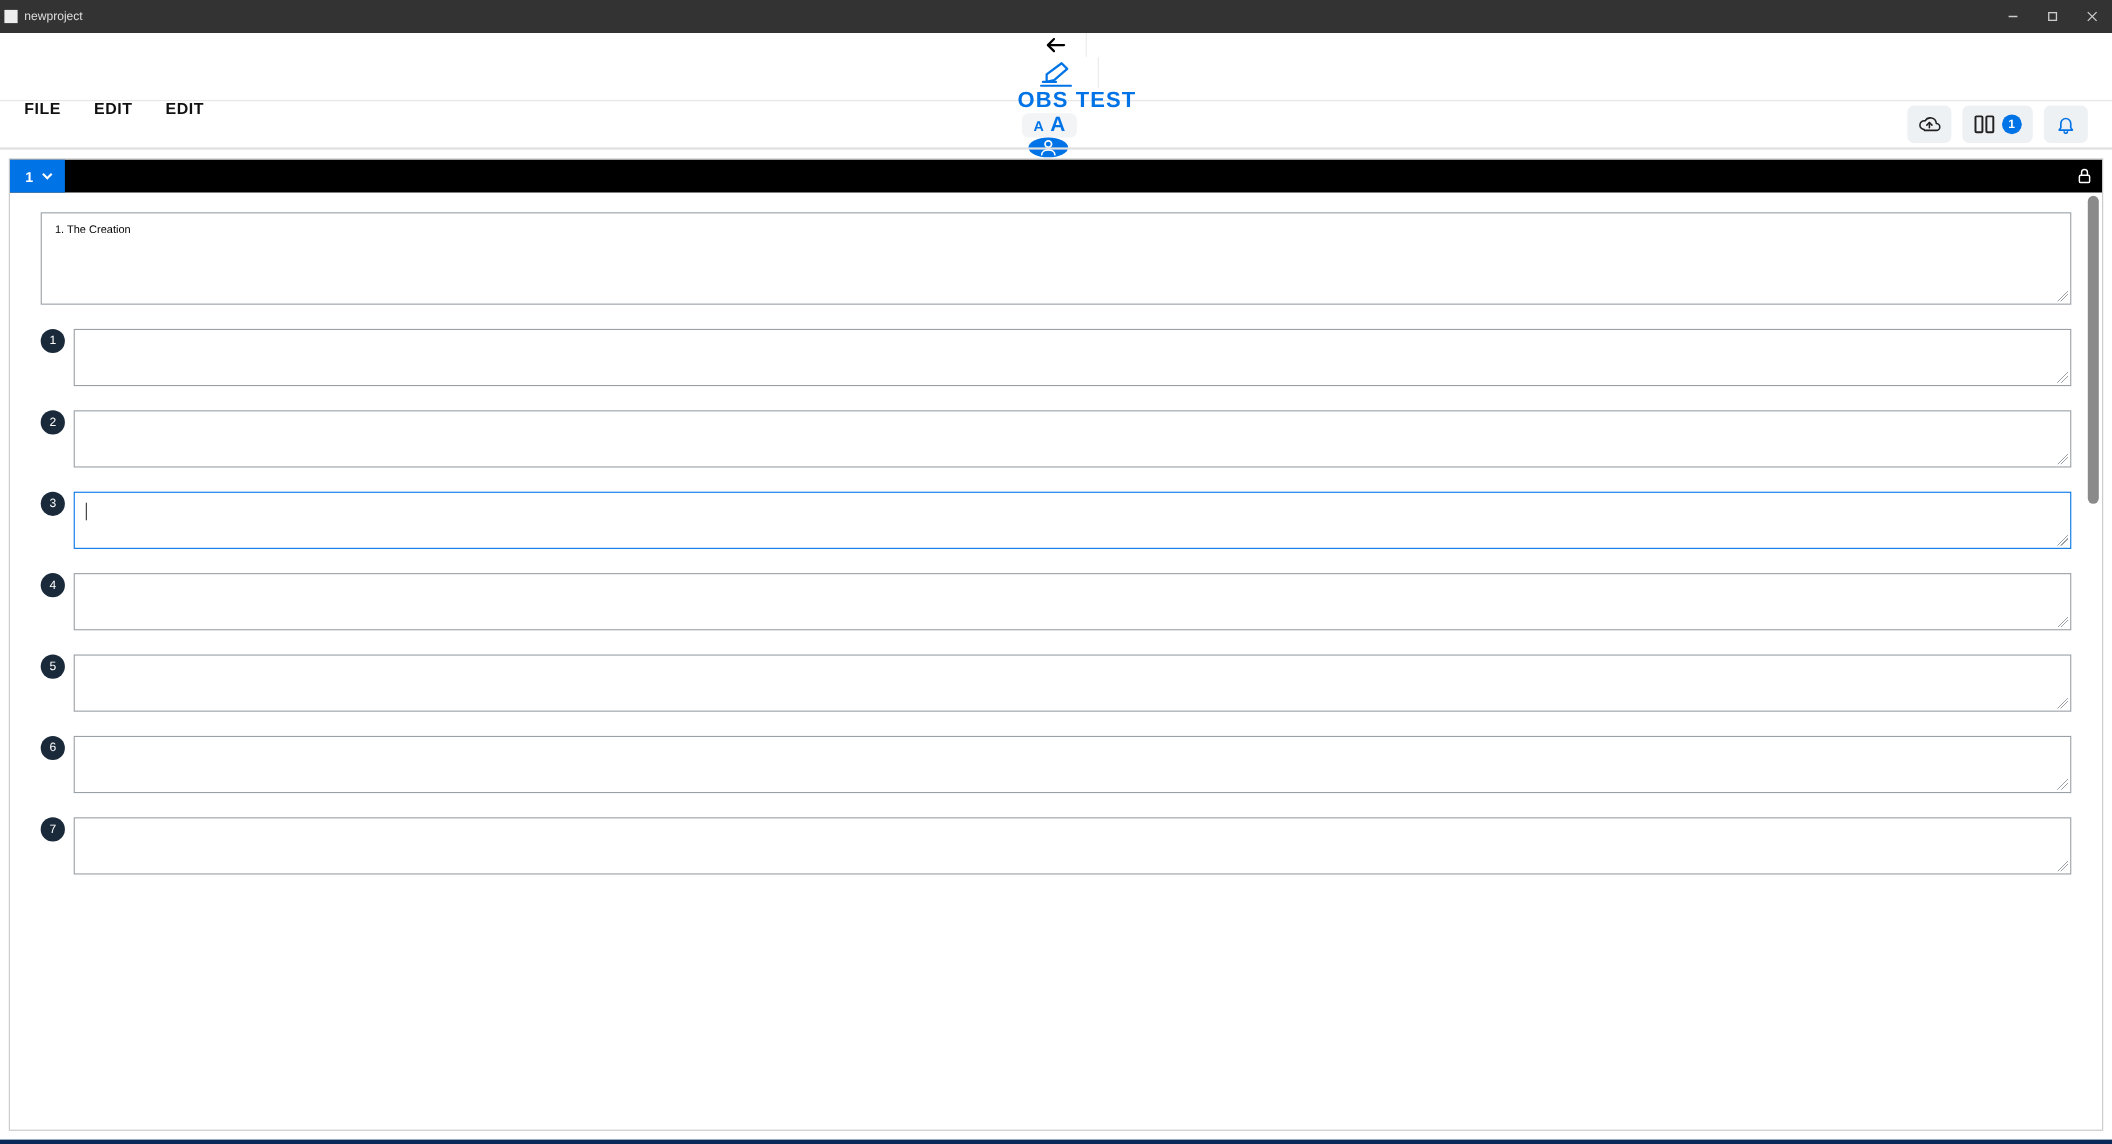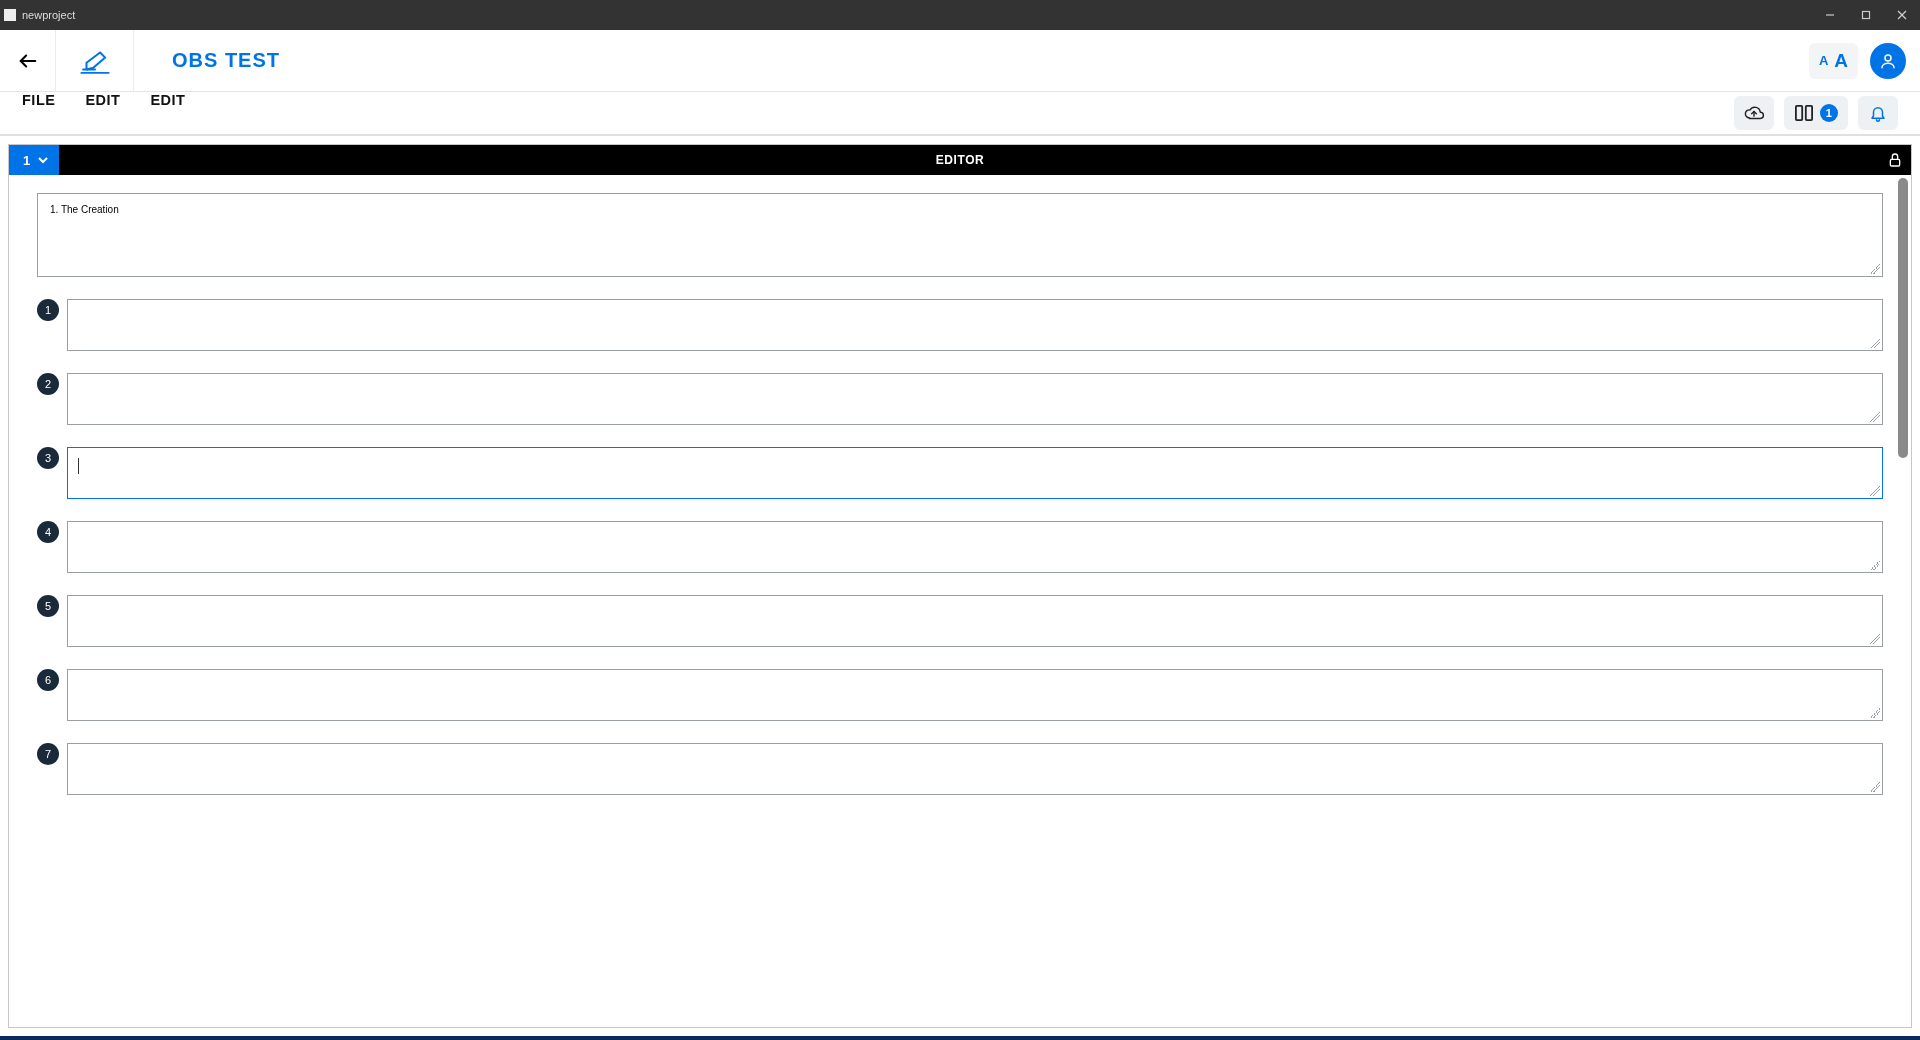--- a/index.html
+++ b/index.html
@@ -31,20 +31,21 @@
   }
   .titlebar .win-btn svg { stroke: #ccc; }
 
   
   .app-header {
     height: 62px;
     display: flex;
     align-items: center;
     border-bottom: 1px solid #e5e5e5;
     padding-left: 0;
+    flex-direction: column;
   }
   .app-header .back-btn {
     width: 56px; height: 62px;
     display: flex; align-items: center; justify-content: center;
     border-right: 1px solid #eaeaea;
   }
   .app-header .logo-cell {
     width: 78px; height: 62px;
     display: flex; align-items: center; justify-content: center;
     border-right: 1px solid #eaeaea;
@@ -321,21 +322,20 @@
 </div>
 
 <div class="editor-wrap">
   <div class="editor-tabbar">
     <div class="section-tab">
       <span>1</span>
       <svg width="12" height="12" viewBox="0 0 12 12" fill="none" stroke="#fff" stroke-width="2">
         <polyline points="2 4 6 8 10 4"></polyline>
       </svg>
     </div>
-    <div class="tab-title">EDITOR</div>
     <div class="lock">
       <svg width="16" height="16" viewBox="0 0 24 24" fill="none" stroke="#fff" stroke-width="2" stroke-linecap="round">
         <rect x="5" y="11" width="14" height="10" rx="2"></rect>
         <path d="M8 11V7a4 4 0 118 0v4"></path>
       </svg>
     </div>
   </div>
 
   <div class="editor-body">
     <div class="editor-scroll" id="editor-scroll">

